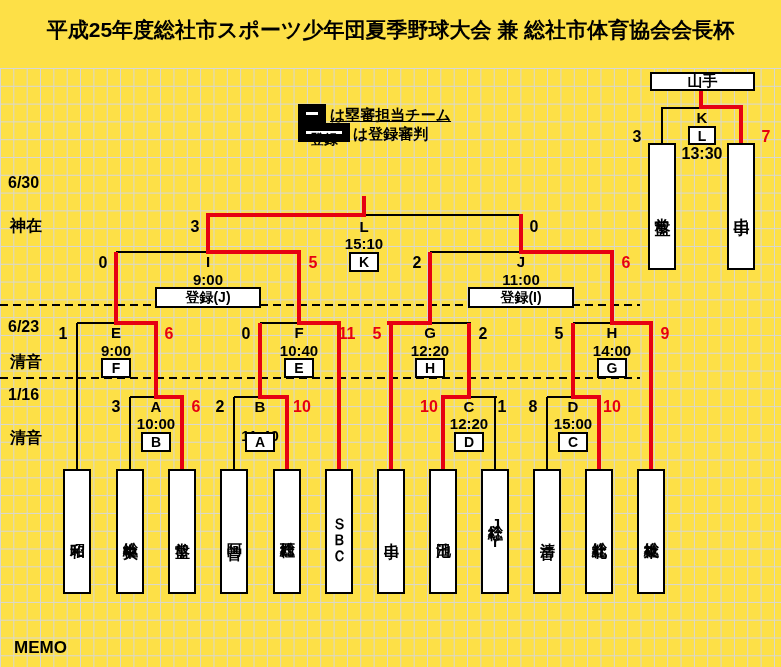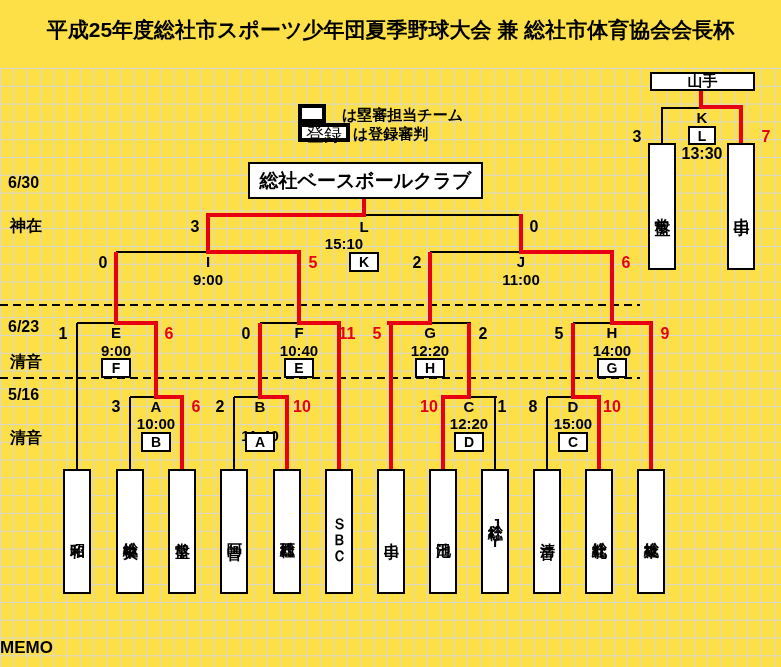--- a/index.html
+++ b/index.html
@@ -35,42 +35,42 @@
       transform:translateX(-50%);z-index:4;}
   .rb{position:absolute;width:106px;height:21px;border:2px solid #000;background:#fff;box-sizing:border-box;
       text-align:center;font-size:14px;font-weight:bold;line-height:17px;
       transform:translateX(-50%);z-index:4;}
   .bigbox{position:absolute;left:248px;top:162px;width:235px;height:37px;border:2px solid #000;
       background:#fff;box-sizing:border-box;display:flex;align-items:center;justify-content:center;
       font-size:19px;font-weight:bold;z-index:4;}
   .winbox{position:absolute;left:650px;top:72px;width:105px;height:19px;border:2px solid #000;
       background:#fff;box-sizing:border-box;display:flex;align-items:center;justify-content:center;
       font-size:15px;font-weight:bold;z-index:4;}
-  .lgbox{position:absolute;border:4px solid #000000;background:#fff;box-sizing:border-box;
-      text-align:center;font-size:18px;font-weight:normal;line-height:16px;z-index:4;}
-  .memo{position:absolute;left:0;top:638px;font-size:17px;font-weight:bold;z-index:4;}
+  .lgbox{position:absolute;border:8px solid #000000;background:#fff;box-sizing:border-box;
+      text-align:center;font-size:14px;font-weight:bold;line-height:16px;z-index:4;}
+  .memo{position:absolute;left:14px;top:638px;font-size:17px;font-weight:bold;z-index:4;}
 </style>
 </head>
 <body>
 
 <div id="stage">
   <div id="grid"></div>
 
   <div class="title">平成25年度総社市スポーツ少年団夏季野球大会 兼 総社市体育協会会長杯</div>
 
   <div class="lgbox" style="left:298px;top:104px;width:28px;height:19px;"></div>
-  <div class="lbl" style="left:342px;top:106px;font-size:15px;">は塁審担当チーム</div>
+  <div class="lbl" style="left:330px;top:106px;font-size:15px;text-decoration:underline;">は塁審担当チーム</div>
   <div class="lgbox" style="left:298px;top:123px;width:52px;height:19px;">登録</div>
   <div class="lbl" style="left:353px;top:125px;font-size:15px;">は登録審判</div>
 
   <div class="lbl" style="left:8px;top:174px;">6/30</div>
   <div class="lbl" style="left:10px;top:216px;">神在</div>
   <div class="lbl" style="left:8px;top:318px;">6/23</div>
   <div class="lbl" style="left:10px;top:352px;">清音</div>
-  <div class="lbl" style="left:8px;top:386px;">5/16</div>
+  <div class="lbl" style="left:8px;top:386px;">1/16</div>
   <div class="lbl" style="left:10px;top:428px;">清音</div>
 
   <div class="dash" style="top:304px;"></div>
   <div class="dash" style="top:377px;"></div>
 
   <div class="vl" style="left:76px;top:323px;height:147px;"></div>
   <div class="vl" style="left:129px;top:397px;height:73px;"></div>
   <div class="vl" style="left:233px;top:397px;height:73px;"></div>
   <div class="vl" style="left:494px;top:397px;height:73px;"></div>
   <div class="vl" style="left:546px;top:397px;height:73px;"></div>
@@ -115,21 +115,20 @@
   <div class="rh" style="left:387px;top:321px;width:45px;"></div>
   <div class="rh" style="left:610px;top:321px;width:43px;"></div>
   <div class="rh" style="left:206px;top:250px;width:95px;"></div>
   <div class="rh" style="left:519px;top:250px;width:95px;"></div>
   <div class="rh" style="left:206px;top:213px;width:160px;"></div>
 
   <div class="rv" style="left:699px;top:88px;height:21px;"></div>
   <div class="rh" style="left:699px;top:105px;width:44px;"></div>
   <div class="rv" style="left:739px;top:105px;height:40px;"></div>
 
-  <div class="bigbox">総社ベースボールクラブ</div>
   <div class="winbox">山手</div>
 
   <div class="tall" style="left:648px;">常盤</div>
   <div class="tall" style="left:727px;">山手</div>
   <div class="ml" style="left:702px;top:110px;">K</div>
   <div class="ub" style="left:702px;top:126px;width:28px;height:19px;">L</div>
   <div class="mt" style="left:702px;top:146px;font-size:16px;">13:30</div>
   <div class="sc" style="left:637px;top:128px;">3</div>
   <div class="sc red" style="left:766px;top:128px;">7</div>
 
@@ -189,28 +188,30 @@
   <div class="sc" style="left:483px;top:325px;">2</div>
 
   <div class="ml" style="left:612px;top:325px;">H</div>
   <div class="mt" style="left:612px;top:343px;">14:00</div>
   <div class="ub" style="left:612px;top:358px;">G</div>
   <div class="sc" style="left:559px;top:325px;">5</div>
   <div class="sc red" style="left:665px;top:325px;">9</div>
 
   <div class="ml" style="left:208px;top:254px;">I</div>
   <div class="mt" style="left:208px;top:272px;">9:00</div>
+  <div class="rb" style="left:208px;top:287px;">登録(J)</div>
   <div class="sc" style="left:103px;top:254px;">0</div>
   <div class="sc red" style="left:313px;top:254px;">5</div>
 
   <div class="ml" style="left:521px;top:254px;">J</div>
   <div class="mt" style="left:521px;top:272px;">11:00</div>
+  <div class="rb" style="left:521px;top:287px;">登録(I)</div>
   <div class="sc" style="left:417px;top:254px;">2</div>
   <div class="sc red" style="left:626px;top:254px;">6</div>
 
   <div class="ml" style="left:364px;top:219px;">L</div>
-  <div class="mt" style="left:344px;top:236px;">15:10</div>
+  <div class="mt" style="left:364px;top:236px;">15:10</div>
   <div class="ub" style="left:364px;top:252px;">K</div>
   <div class="sc" style="left:195px;top:218px;">3</div>
   <div class="sc" style="left:534px;top:218px;">0</div>
 
   <div class="memo">MEMO</div>
 </div>
 
 </body></html>

